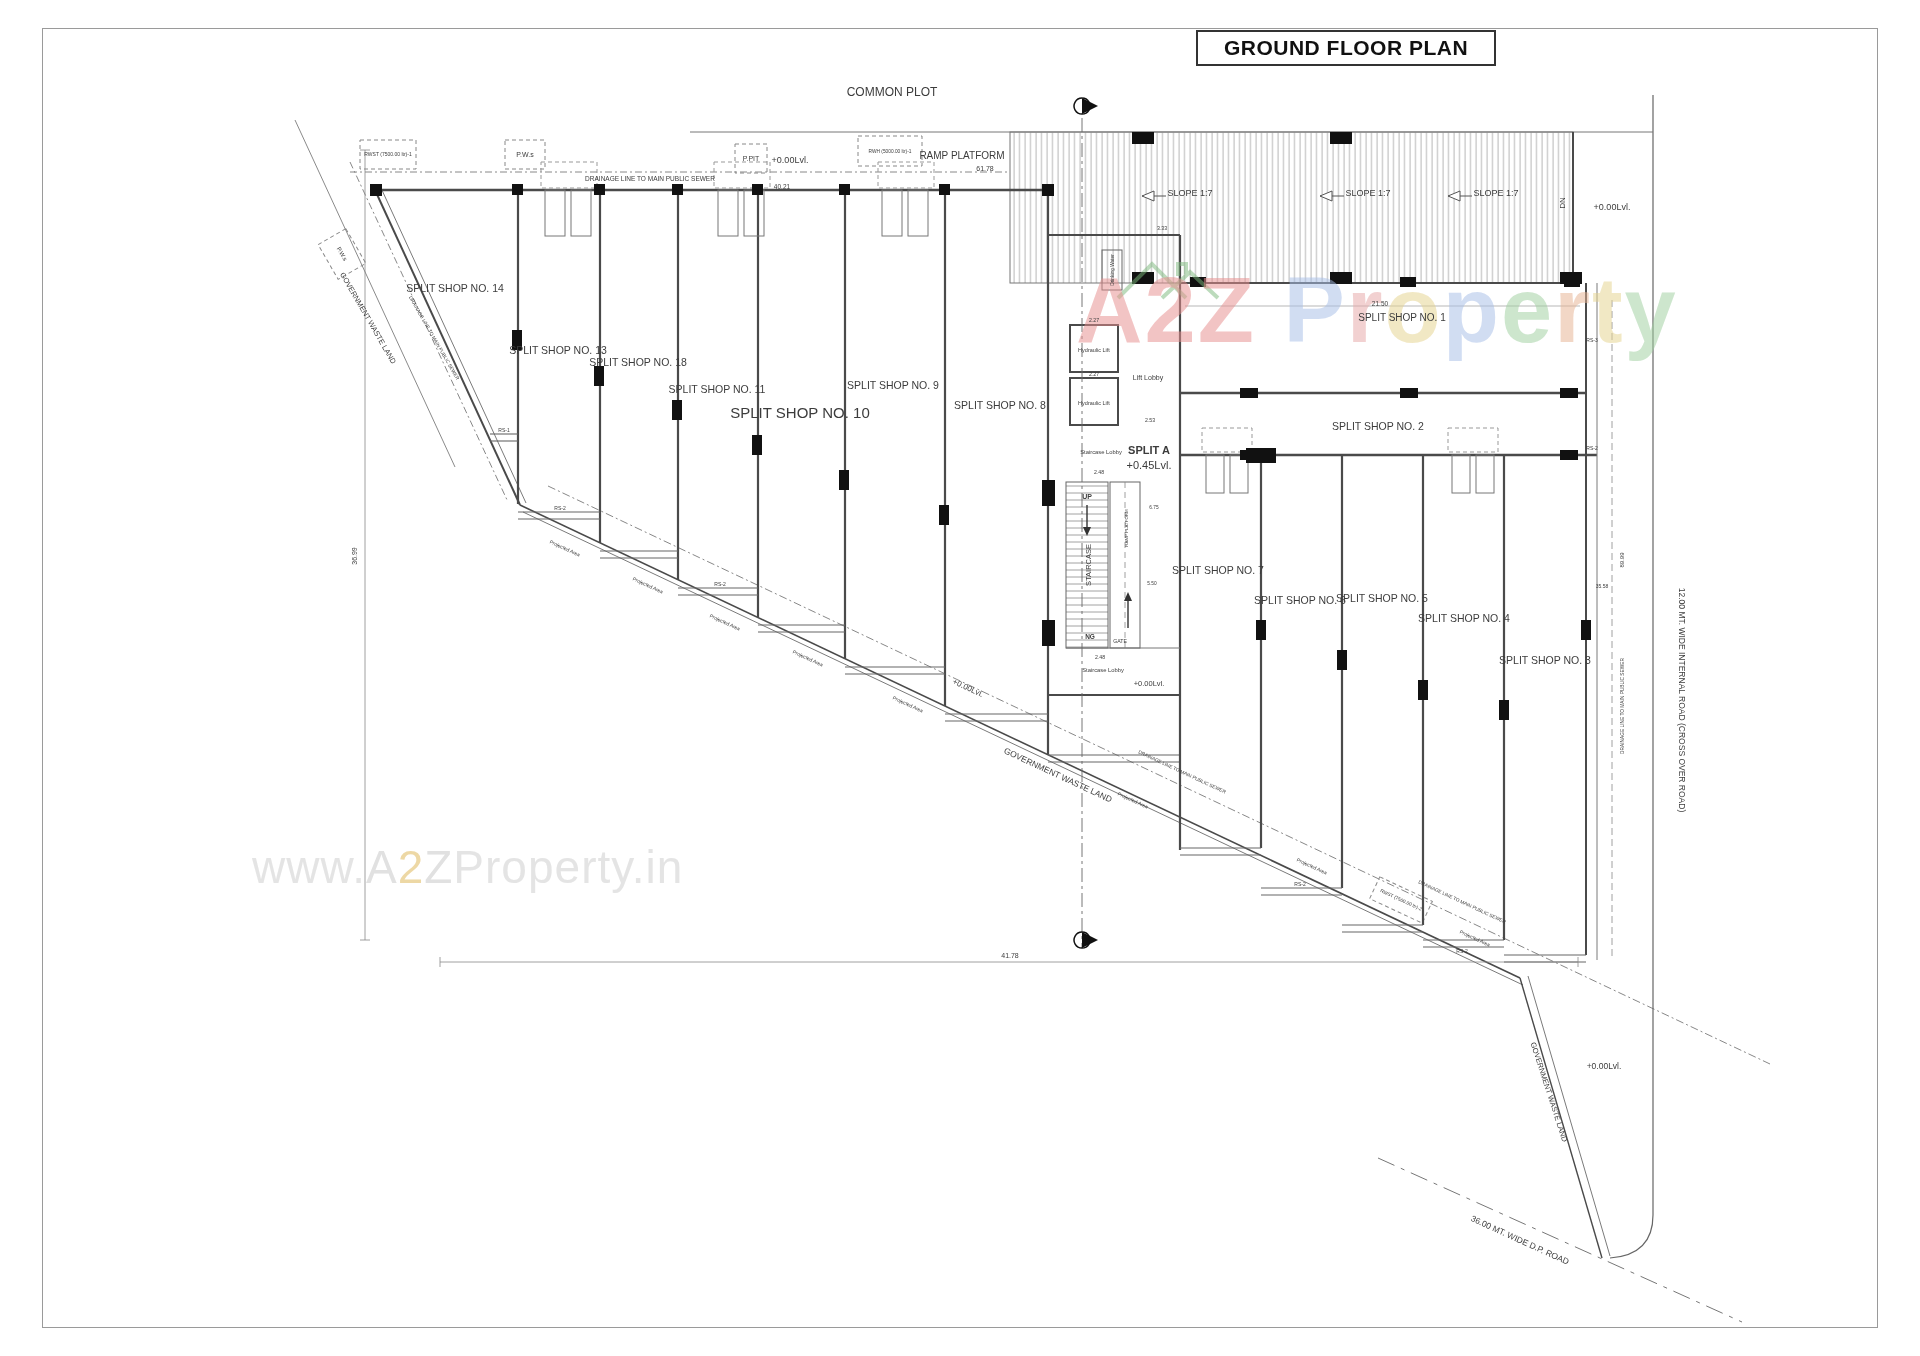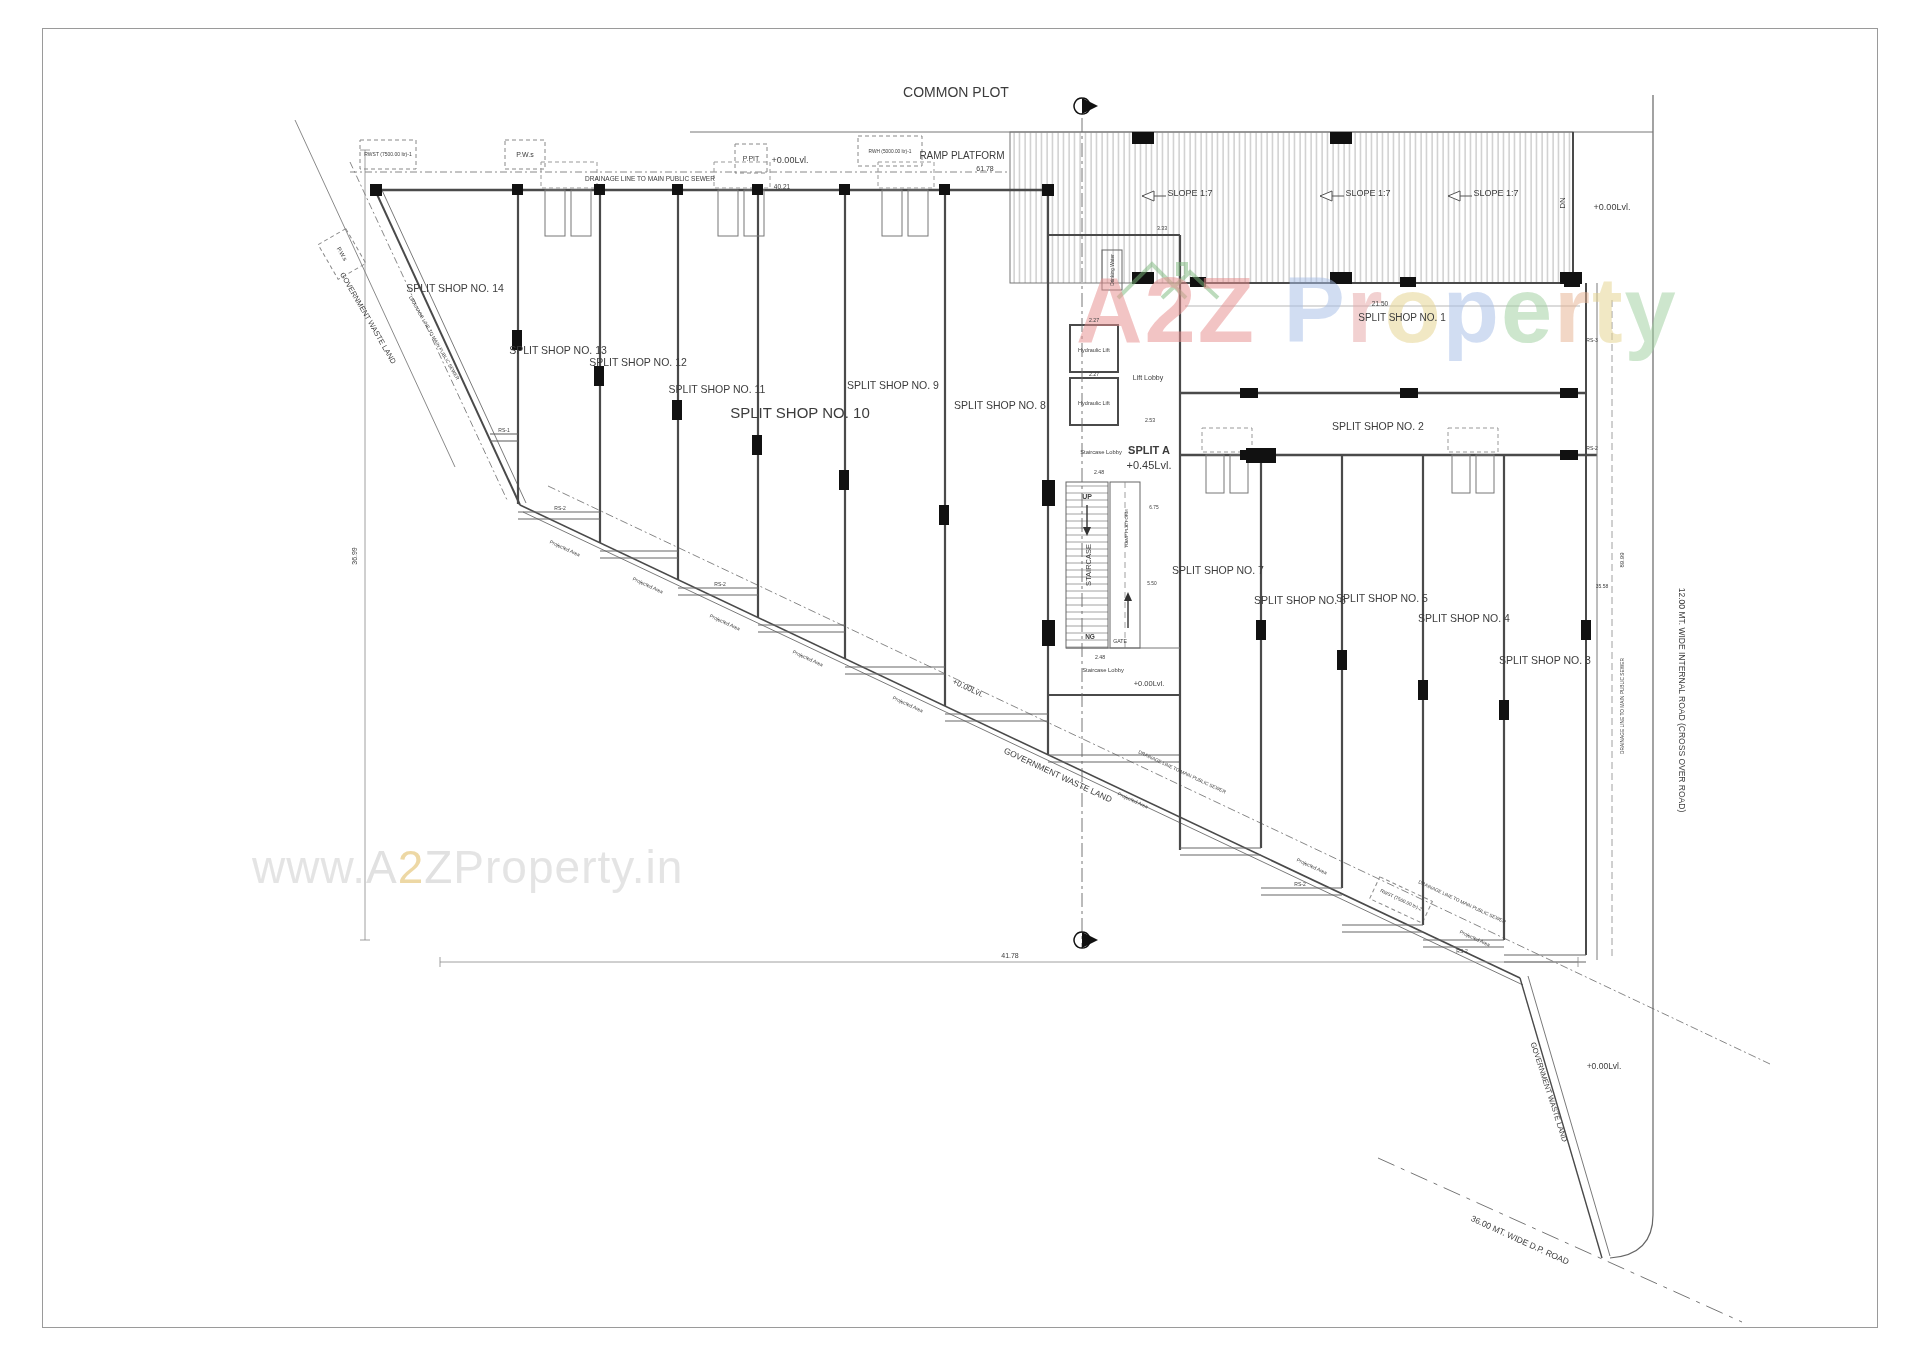--- a/index.html
+++ b/index.html
@@ -220,40 +220,43 @@
     <path d="M1082,932 l16,8 -16,8 z" fill="#111"></path>
     <path d="M1082,932 a8,8 0 1 0 0.1,0" fill="none" stroke="#111" stroke-width="1.5"></path>
 
     <g stroke="#7cb87c" stroke-width="4" fill="none" opacity="0.5">
       <path d="M1118,298 L1152,264 L1186,298"></path>
       <path d="M1162,298 L1190,272 L1218,298"></path>
       <path d="M1178,276 V264 h8 v10"></path>
     </g>
   </svg>
 
+  <div id="title-box">
+    <span>GROUND FLOOR PLAN</span>
+  </div>
 
   <div id="wm-center"><span style="color: rgb(232, 144, 144);">A</span><span style="color: rgb(232, 144, 144);">2</span><span style="color: rgb(232, 144, 144);">Z</span><span style="color: rgb(255, 255, 255);"> </span><span style="color: rgb(168, 191, 232);">P</span><span style="color: rgb(232, 168, 168);">r</span><span style="color: rgb(230, 212, 144);">o</span><span style="color: rgb(168, 191, 232);">p</span><span style="color: rgb(160, 208, 160);">e</span><span style="color: rgb(232, 180, 148);">r</span><span style="color: rgb(230, 212, 144);">t</span><span style="color: rgb(160, 208, 160);">y</span></div>
   <div id="wm-url"><span style="color: rgb(226, 226, 226);">w</span><span style="color: rgb(226, 226, 226);">w</span><span style="color: rgb(226, 226, 226);">w</span><span style="color: rgb(226, 226, 226);">.</span><span style="color: rgb(222, 222, 222);">A</span><span style="color: rgb(236, 212, 156);">2</span><span style="color: rgb(222, 222, 222);">Z</span><span style="color: rgb(226, 226, 226);">P</span><span style="color: rgb(226, 226, 226);">r</span><span style="color: rgb(226, 226, 226);">o</span><span style="color: rgb(226, 226, 226);">p</span><span style="color: rgb(226, 226, 226);">e</span><span style="color: rgb(226, 226, 226);">r</span><span style="color: rgb(226, 226, 226);">t</span><span style="color: rgb(226, 226, 226);">y</span><span style="color: rgb(226, 226, 226);">.</span><span style="color: rgb(226, 226, 226);">i</span><span style="color: rgb(226, 226, 226);">n</span></div>
 
   <div id="labels">
       <span class="lbl" style="left: 455px; top: 288px; font-size: 10.5px;">SPLIT SHOP NO. 14</span>
       <span class="lbl" style="left: 558px; top: 350px; font-size: 10.5px;">SPLIT SHOP NO. 13</span>
-      <span class="lbl" style="left: 638px; top: 362px; font-size: 10.5px;">SPLIT SHOP NO. 12</span>
+      <span class="lbl" style="left: 638px; top: 362px; font-size: 10.5px;">SPLIT SHOP NO. 18</span>
       <span class="lbl" style="left: 717px; top: 389px; font-size: 10.5px;">SPLIT SHOP NO. 11</span>
       <span class="lbl" style="left: 800px; top: 412px; font-size: 15px; text-align: center;">SPLIT SHOP NO. 10</span>
       <span class="lbl" style="left: 893px; top: 385px; font-size: 10.5px;">SPLIT SHOP NO. 9</span>
       <span class="lbl" style="left: 1000px; top: 405px; font-size: 10.5px;">SPLIT SHOP NO. 8</span>
       <span class="lbl" style="left: 1402px; top: 317px; font-size: 10px;">SPLIT SHOP NO. 1</span>
       <span class="lbl" style="left: 1378px; top: 426px; font-size: 10.5px;">SPLIT SHOP NO. 2</span>
       <span class="lbl" style="left: 1218px; top: 570px; font-size: 10.5px;">SPLIT SHOP NO. 7</span>
       <span class="lbl" style="left: 1300px; top: 600px; font-size: 10.5px;">SPLIT SHOP NO. 6</span>
       <span class="lbl" style="left: 1382px; top: 598px; font-size: 10.5px;">SPLIT SHOP NO. 5</span>
       <span class="lbl" style="left: 1464px; top: 618px; font-size: 10.5px;">SPLIT SHOP NO. 4</span>
       <span class="lbl" style="left: 1545px; top: 660px; font-size: 10.5px;">SPLIT SHOP NO. 3</span>
-      <span class="lbl" style="left: 956px; top: 92px; font-size: 14px;">COMMON PLOT</span>
+      <span class="lbl" style="left: 892px; top: 92px; font-size: 12px;">COMMON PLOT</span>
       <span class="lbl" style="left: 962px; top: 155px; font-size: 10px;">RAMP PLATFORM</span>
       <span class="lbl" style="left: 985px; top: 168px; font-size: 7px;">61.78</span>
       <span class="lbl" style="left: 1190px; top: 193px; font-size: 9px;">SLOPE 1:7</span>
       <span class="lbl" style="left: 1368px; top: 193px; font-size: 9px;">SLOPE 1:7</span>
       <span class="lbl" style="left: 1496px; top: 193px; font-size: 9px;">SLOPE 1:7</span>
       <span class="lbl" style="left: 1562px; top: 203px; font-size: 8px; transform: translate(-50%, -50%) rotate(-90deg);">DN</span>
       <span class="lbl" style="left: 1612px; top: 207px; font-size: 9px;">+0.00Lvl.</span>
       <span class="lbl" style="left: 790px; top: 160px; font-size: 9px;">+0.00Lvl.</span>
       <span class="lbl" style="left: 650px; top: 178px; font-size: 6.5px;">DRAINAGE LINE TO MAIN PUBLIC SEWER</span>
       <span class="lbl" style="left: 782px; top: 186px; font-size: 6.5px;">40.21</span>

